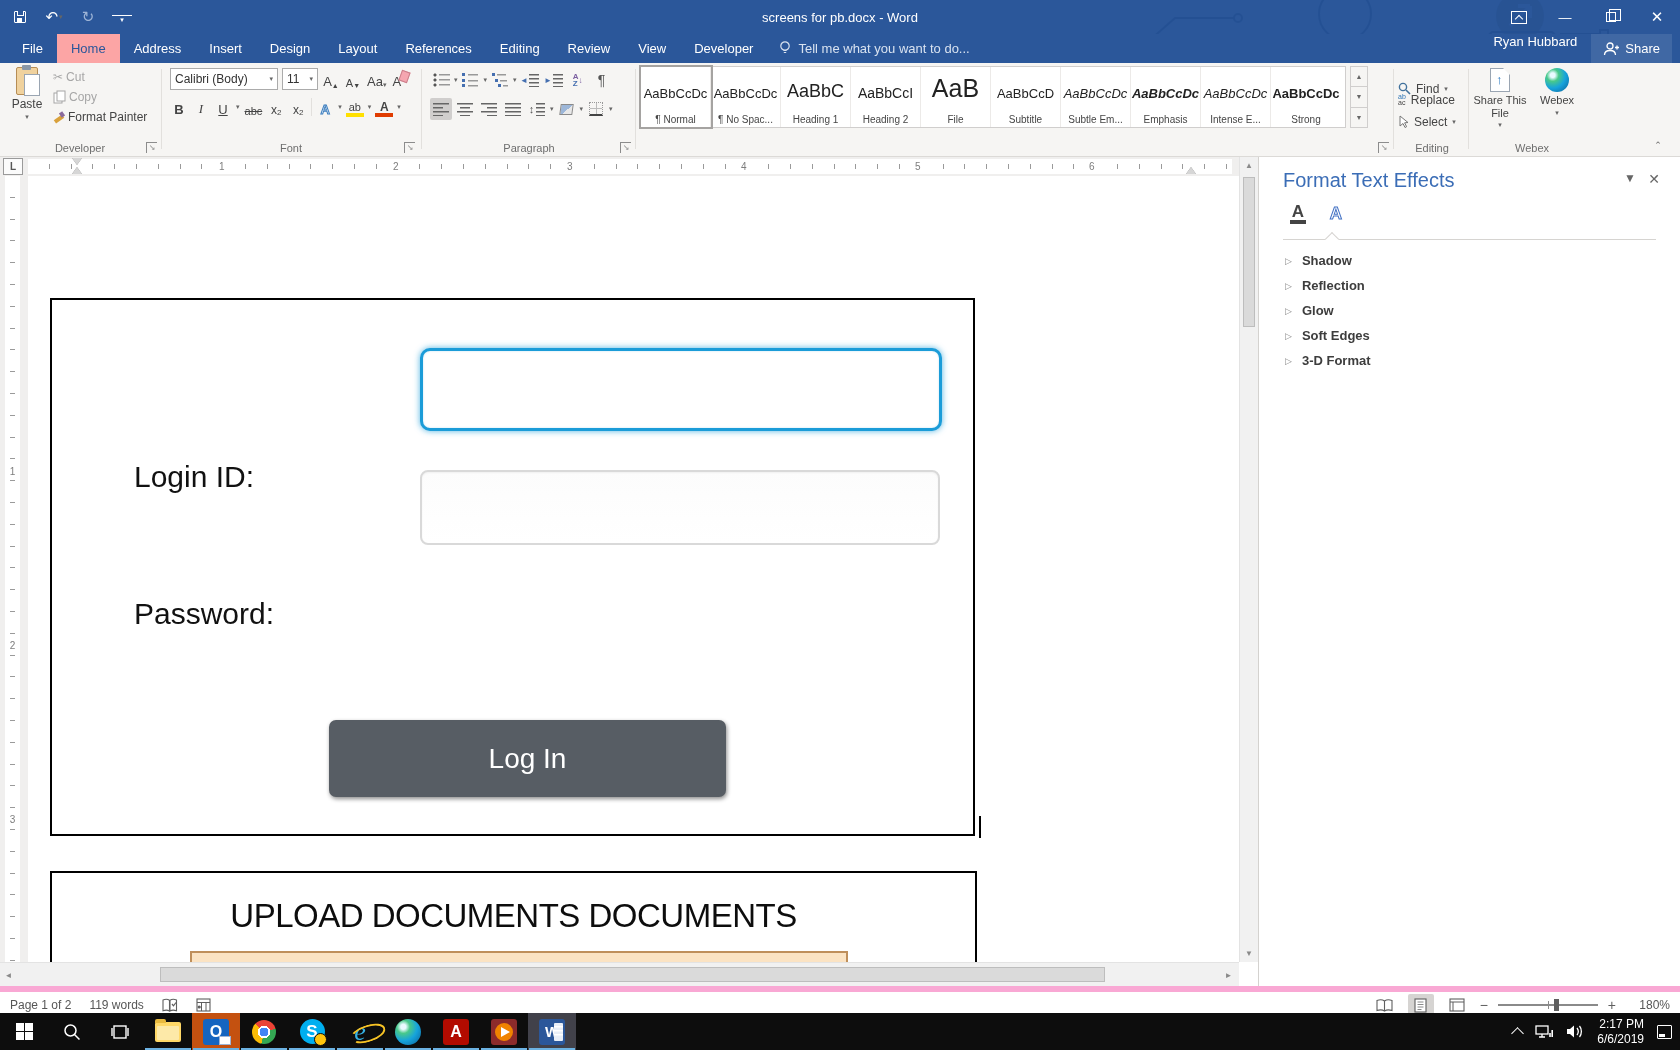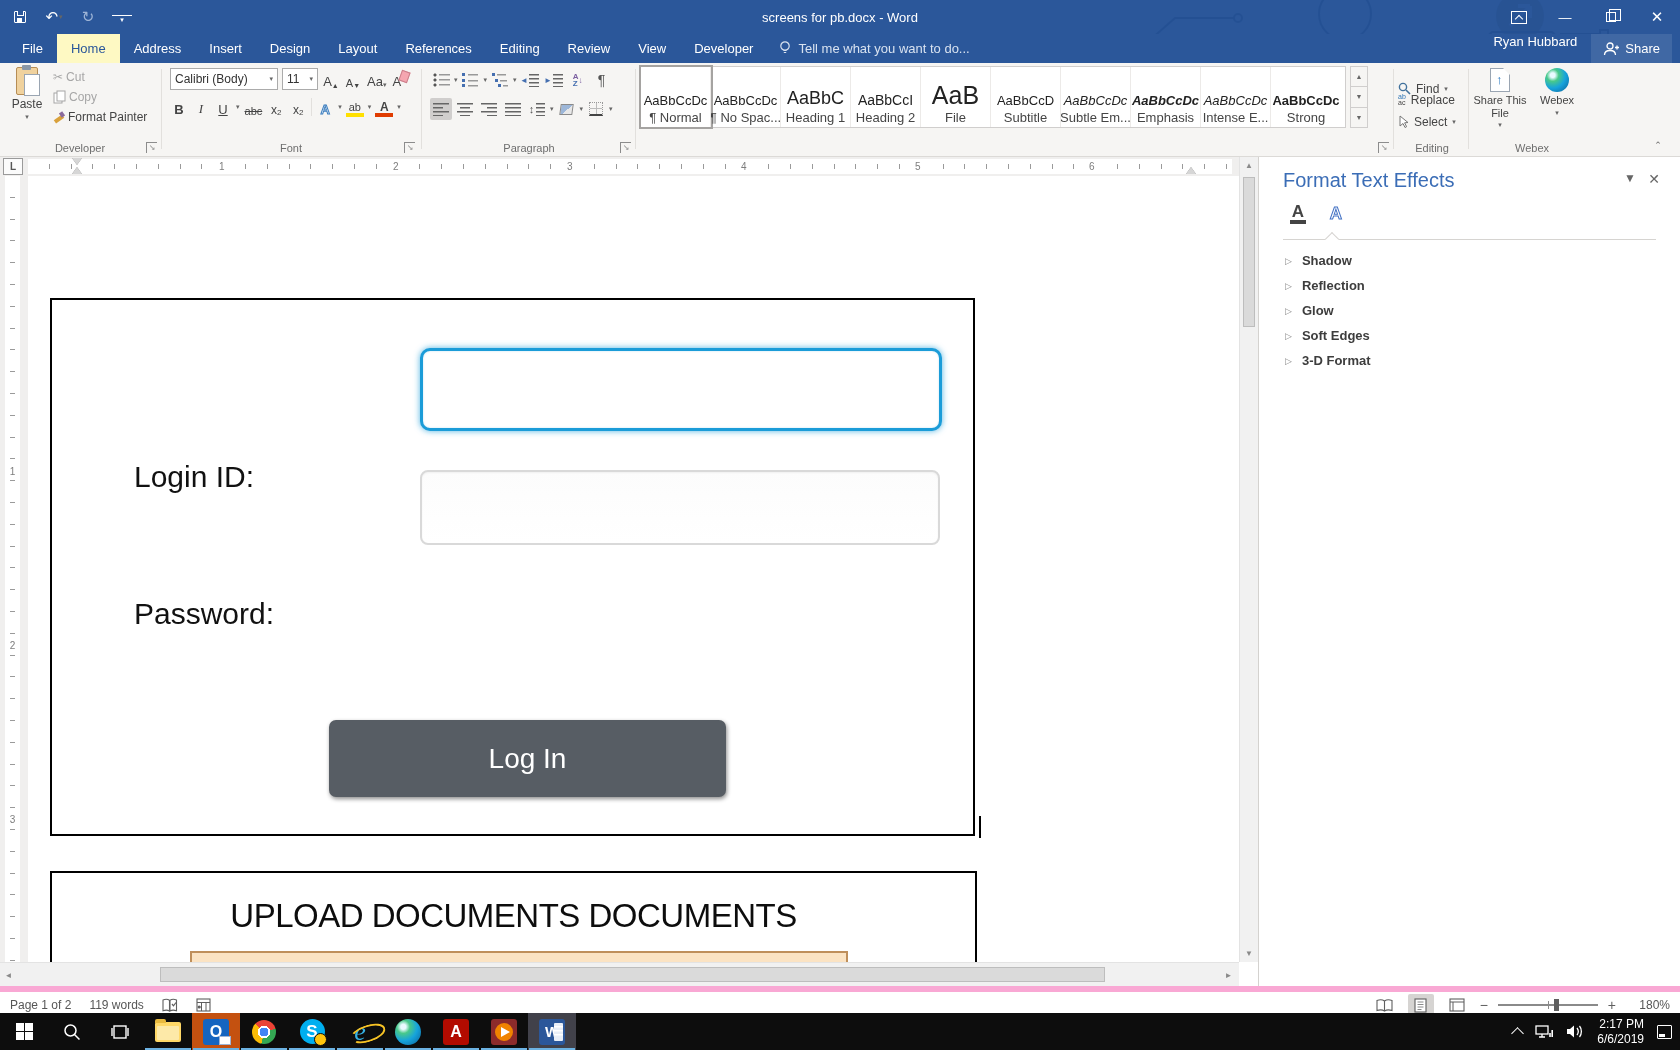--- a/index.html
+++ b/index.html
@@ -19,21 +19,21 @@
 #title-text{position:absolute;left:0;top:0;width:1680px;height:34px;display:flex;align-items:center;justify-content:center;font-size:13px;color:#fff;z-index:1}
 .wbtns{position:absolute;right:0;top:0;height:34px;display:flex;z-index:2}
 .wbtn{width:46px;height:34px;display:flex;align-items:center;justify-content:center;color:#fff;font-size:13px}
 .ribdisp{width:16px;height:13px;border:1px solid #fff;position:relative}
 .ribdisp::after{content:"";position:absolute;left:4px;top:4px;width:5px;height:5px;border-left:1px solid #fff;border-top:1px solid #fff;transform:rotate(45deg)}
 .restore-ic{width:10px;height:10px;border:1px solid #fff;position:relative;background:#2b579a}
 .restore-ic::before{content:"";position:absolute;left:2px;top:-4px;width:10px;height:10px;border:1px solid #fff}
 
 .tabs{position:absolute;left:8px;top:0;height:29px;display:flex;align-items:stretch;z-index:2}
 .tab{padding:0 14px;display:flex;align-items:center;font-size:13px;color:#fff;cursor:default;white-space:nowrap}
-.tab.active{background:#fef9c3;color:#2b579a}
+.tab.active{background:#fca5a5;color:#2b579a}
 .tellme{display:flex;align-items:center;gap:7px;color:#d8e2f0;font-size:13px;padding:0 12px}
 .acct{position:absolute;right:8px;top:0;height:29px;display:flex;gap:14px;z-index:2;font-size:13px;color:#fff}
 .sharebtn{display:flex;align-items:center;gap:6px;background:rgba(255,255,255,.10);height:29px;padding:0 12px}
 
 #ribbon{position:absolute;left:0;top:63px;width:1680px;height:94px;background:#f6f5f3;border-bottom:1px solid #dcdad7}
 .rgroup{position:absolute;top:0;height:93px}
 .rdiv{position:absolute;top:6px;height:80px;width:1px;background:#e2e0dd}
 .rlabel{position:absolute;bottom:2px;left:0;right:0;text-align:center;font-size:11px;color:#6e6e6e}
 .launcher{position:absolute;bottom:3px;right:3px;width:11px;height:11px;border-left:1px solid #8c8c8c;border-top:1px solid #8c8c8c;color:#8c8c8c;font-size:8px;line-height:10px;text-align:center}
 .rbtn{display:inline-flex;align-items:center;gap:3px;font-size:12px;color:#444;padding:1px 3px;white-space:nowrap}
@@ -75,21 +75,21 @@
 .indent-ic{display:flex;align-items:center;gap:1px;font-size:8px;color:#456fb0}
 .sort-ic{display:flex;align-items:center;font-size:8px;color:#7b5fa0;font-weight:bold;line-height:7px}
 .pilcrow{font-size:14px;color:#555}
 .shade-ic{width:13px;height:11px;background:linear-gradient(135deg,#9db7d9 0 55%,#e8e8e8 55%);border:1px solid #8a8a8a;transform:skewX(-8deg)}
 .bord-ic{width:14px;height:14px;border:1px dotted #999;border-bottom:2px solid #444;background:linear-gradient(#bbb 0 0) 50% 0/1px 100% no-repeat,linear-gradient(#bbb 0 0) 0 50%/100% 1px no-repeat}
 .lsp-ic{display:flex;align-items:center;gap:2px;font-size:11px;color:#555}
 
 .gallery{position:absolute;left:2px;top:3px;width:706px;height:62px;background:#fff;border:1px solid #d0cecd;display:flex}
 .chip{width:70px;display:flex;flex-direction:column;justify-content:flex-end;align-items:center;padding:3px 2px 2px;border-right:1px solid #eceae8;overflow:hidden}
 .chip .prev{line-height:1.05;color:#222;white-space:nowrap}
-.chip .nm{font-size:13px;color:#454545;margin-top:2px;white-space:nowrap}
+.chip .nm{font-size:10px;color:#454545;margin-top:13px;white-space:nowrap}
 .chip.sel{box-shadow:inset 0 0 0 1px #fff,0 0 0 2px #a5a3a1}
 .p-normal{font-size:13px}.p-h1{font-size:18px;color:#2e74b5}.p-h2{font-size:14px;color:#2e74b5}
 .p-title{font-size:25px;color:#1e1e1e}.p-sub{font-size:13px;color:#5a5a5a}
 .p-subtle{font-size:13px;color:#808080;font-style:italic}.p-emph{font-size:13px;font-style:italic;font-weight:bold;color:#3f3f3f}
 .p-intense{font-size:13px;font-style:italic;color:#4472c4}.p-strong{font-size:13px;font-weight:bold;color:#1e1e1e}
 .galbtns{position:absolute;left:712px;top:3px;width:18px;height:62px;display:flex;flex-direction:column}
 .galbtns div{flex:1;border:1px solid #d0cecd;border-top:none;display:flex;align-items:center;justify-content:center;font-size:7px;color:#666;background:#f6f5f3}
 .galbtns div:first-child{border-top:1px solid #d0cecd}
 
 .edrow{display:flex;align-items:center;gap:5px;font-size:12px;color:#444;height:21px}

